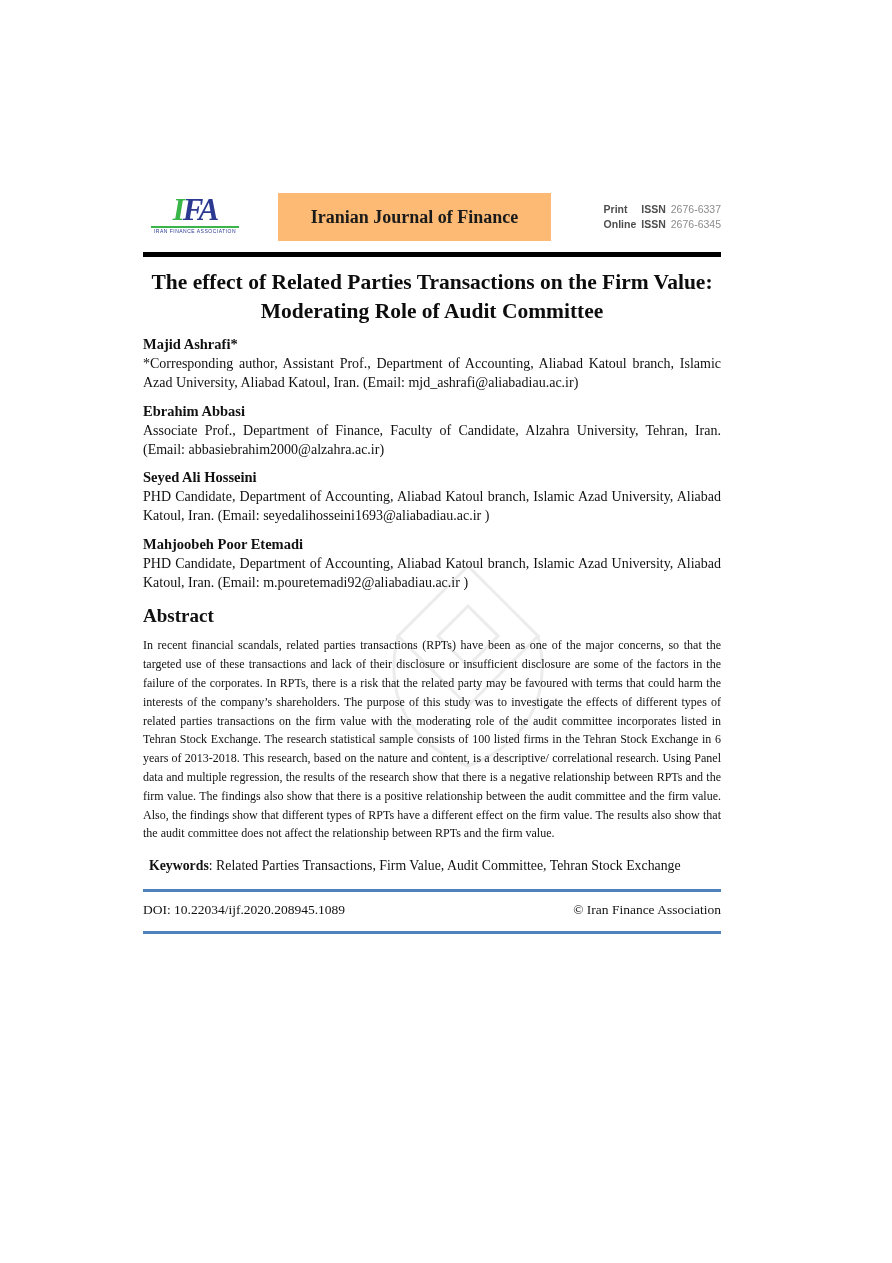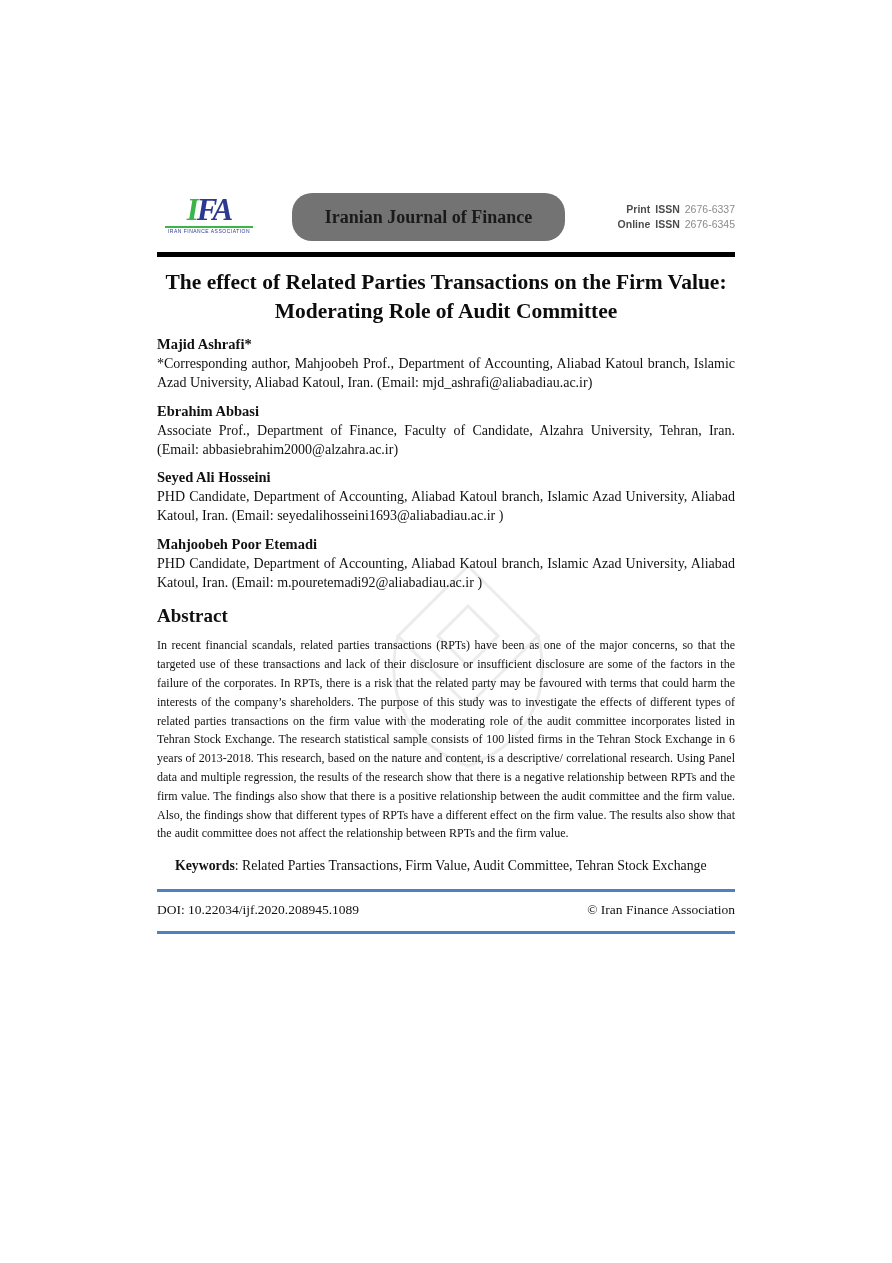--- a/index.html
+++ b/index.html
@@ -9,44 +9,44 @@
     width: 892px; height: 1263px;
     background: #ffffff;
     overflow: hidden;
     font-family: "Liberation Serif", "DejaVu Serif", serif;
     color: #111111;
   }
   .watermark {
     position: absolute; left: 352px; top: 550px; z-index: 0;
     opacity: 1;
   }
-  .content { position: absolute; left: 157px; top: 0; width: 578px; z-index: 1; }
+  .content { position: absolute; left: 143px; top: 0; width: 578px; z-index: 1; }
 
   
   .header { margin-top: 193px; display: flex; align-items: flex-start; height: 49px; }
   .logo { width: 88px; margin-left: 8px; text-align: center; padding-top: 2px; }
   .logo-text { font-style: italic; font-weight: bold; font-size: 31px; line-height: 30px; letter-spacing: -2px; }
   .logo-i  { color: #3ab54a; }
   .logo-fa { color: #2b3990; }
   .logo-rule { height: 2px; background: #3ab54a; margin-top: 1px; }
   .logo-sub {
     font-family: "Liberation Sans", sans-serif;
     font-size: 5px; line-height: 7px; color: #2b3990; letter-spacing: 0.5px; white-space: nowrap;
   }
   .banner {
     width: 273px; height: 48px; margin-left: 39px;
-    background: #737373;
+    background: #fdba74;
     display: flex; align-items: center; justify-content: center;
-    font-weight: bold; font-size: 18px; color: #1a1a1a; border-radius: 20px;
+    font-weight: bold; font-size: 18px; color: #1a1a1a;
   }
   .issn {
     margin-left: auto; padding-top: 9px;
     font-family: "Liberation Sans", sans-serif;
     font-size: 10.5px; line-height: 15px;
-    display: grid; grid-template-columns: auto auto auto; column-gap: 5px; text-align: right;
+    display: grid; grid-template-columns: auto auto auto; column-gap: 5px;
   }
   .issn-label { font-weight: bold; color: #4d4d4d; }
   .issn-val { color: #8c8c8c; }
 
   .black-rule { height: 5px; background: #000000; margin-top: 10px; }
 
   
   .title {
     font-size: 21.5px; line-height: 29px; font-weight: bold;
     text-align: center; margin: 11px 0 0 0; color: #0d0d0d;
@@ -56,21 +56,21 @@
 
   
   .abstract-heading { font-size: 19px; line-height: 24px; font-weight: bold; margin: 12px 0 0 0; }
   .abstract-text {
     margin: 8px 0 0 0;
     font-size: 12px; line-height: 18.8px; text-align: justify;
   }
 
   
   .keywords {
-    margin-top: 13px; margin-left: 18px;
+    margin-top: 13px; margin-left: 6px;
     font-size: 13.8px; line-height: 19.3px; text-align: justify;
     padding-left: 70px; text-indent: -70px;
   }
   .kw-label { font-weight: bold; }
 
   
   .doi-bar {
     margin-top: 13px;
     border-top: 3px solid #4f81bd;
     border-bottom: 3px solid #4f81bd;
@@ -114,21 +114,21 @@
         <span class="issn-val">2676-6345</span>
       </div>
     </div>
 
     <div class="black-rule"></div>
 
     <h1 class="title">The effect of Related Parties Transactions on the Firm Value: Moderating Role of Audit Committee</h1>
 
     <div>
       <div class="author-name">Majid Ashrafi*</div>
-      <p class="author-aff">*Corresponding author, Mahjoobeh Prof., Department of Accounting, Aliabad Katoul branch, Islamic Azad University, Aliabad Katoul, Iran. (Email: mjd_ashrafi@aliabadiau.ac.ir)</p>
+      <p class="author-aff">*Corresponding author, Assistant Prof., Department of Accounting, Aliabad Katoul branch, Islamic Azad University, Aliabad Katoul, Iran. (Email: mjd_ashrafi@aliabadiau.ac.ir)</p>
     </div>
     <div>
       <div class="author-name">Ebrahim Abbasi</div>
       <p class="author-aff">Associate Prof., Department of Finance, Faculty of Candidate, Alzahra University, Tehran, Iran. (Email: abbasiebrahim2000@alzahra.ac.ir)</p>
     </div>
     <div>
       <div class="author-name">Seyed Ali Hosseini</div>
       <p class="author-aff">PHD Candidate, Department of Accounting, Aliabad Katoul branch, Islamic Azad University, Aliabad Katoul, Iran. (Email: seyedalihosseini1693@aliabadiau.ac.ir )</p>
     </div>
     <div>

